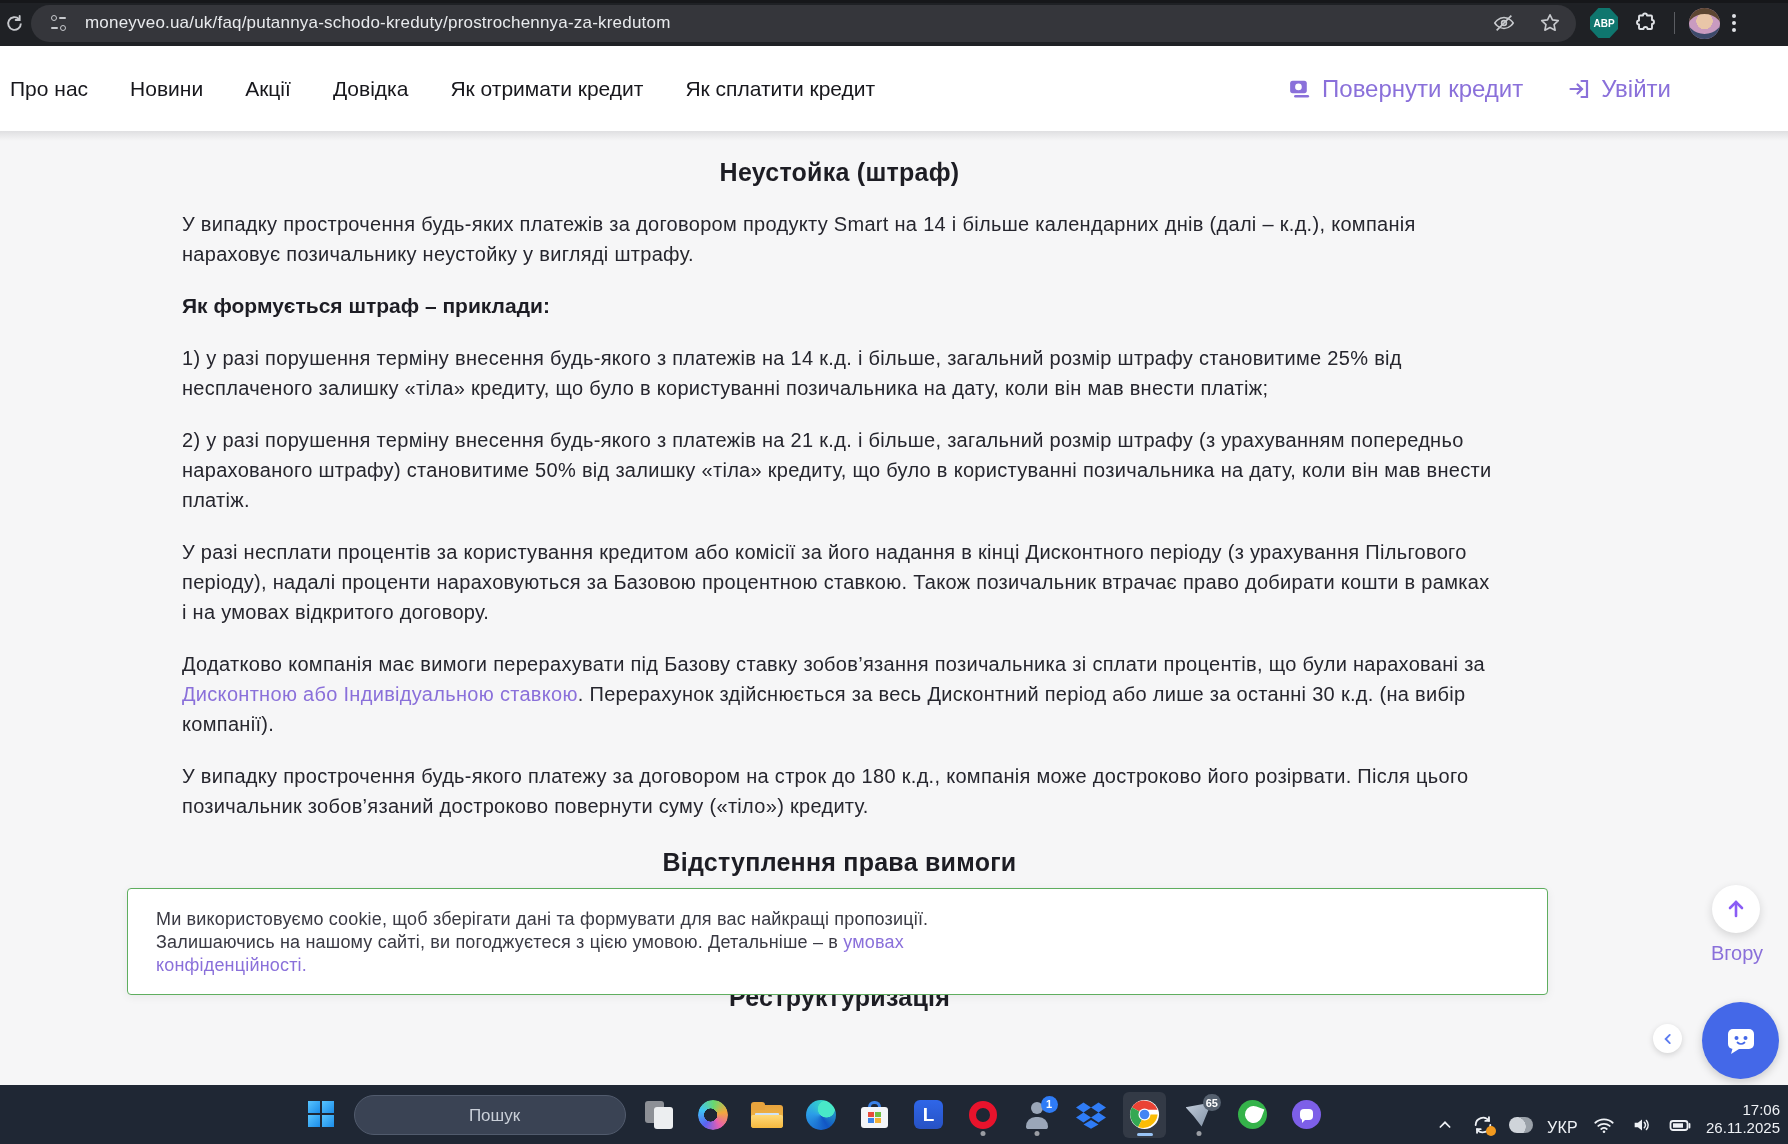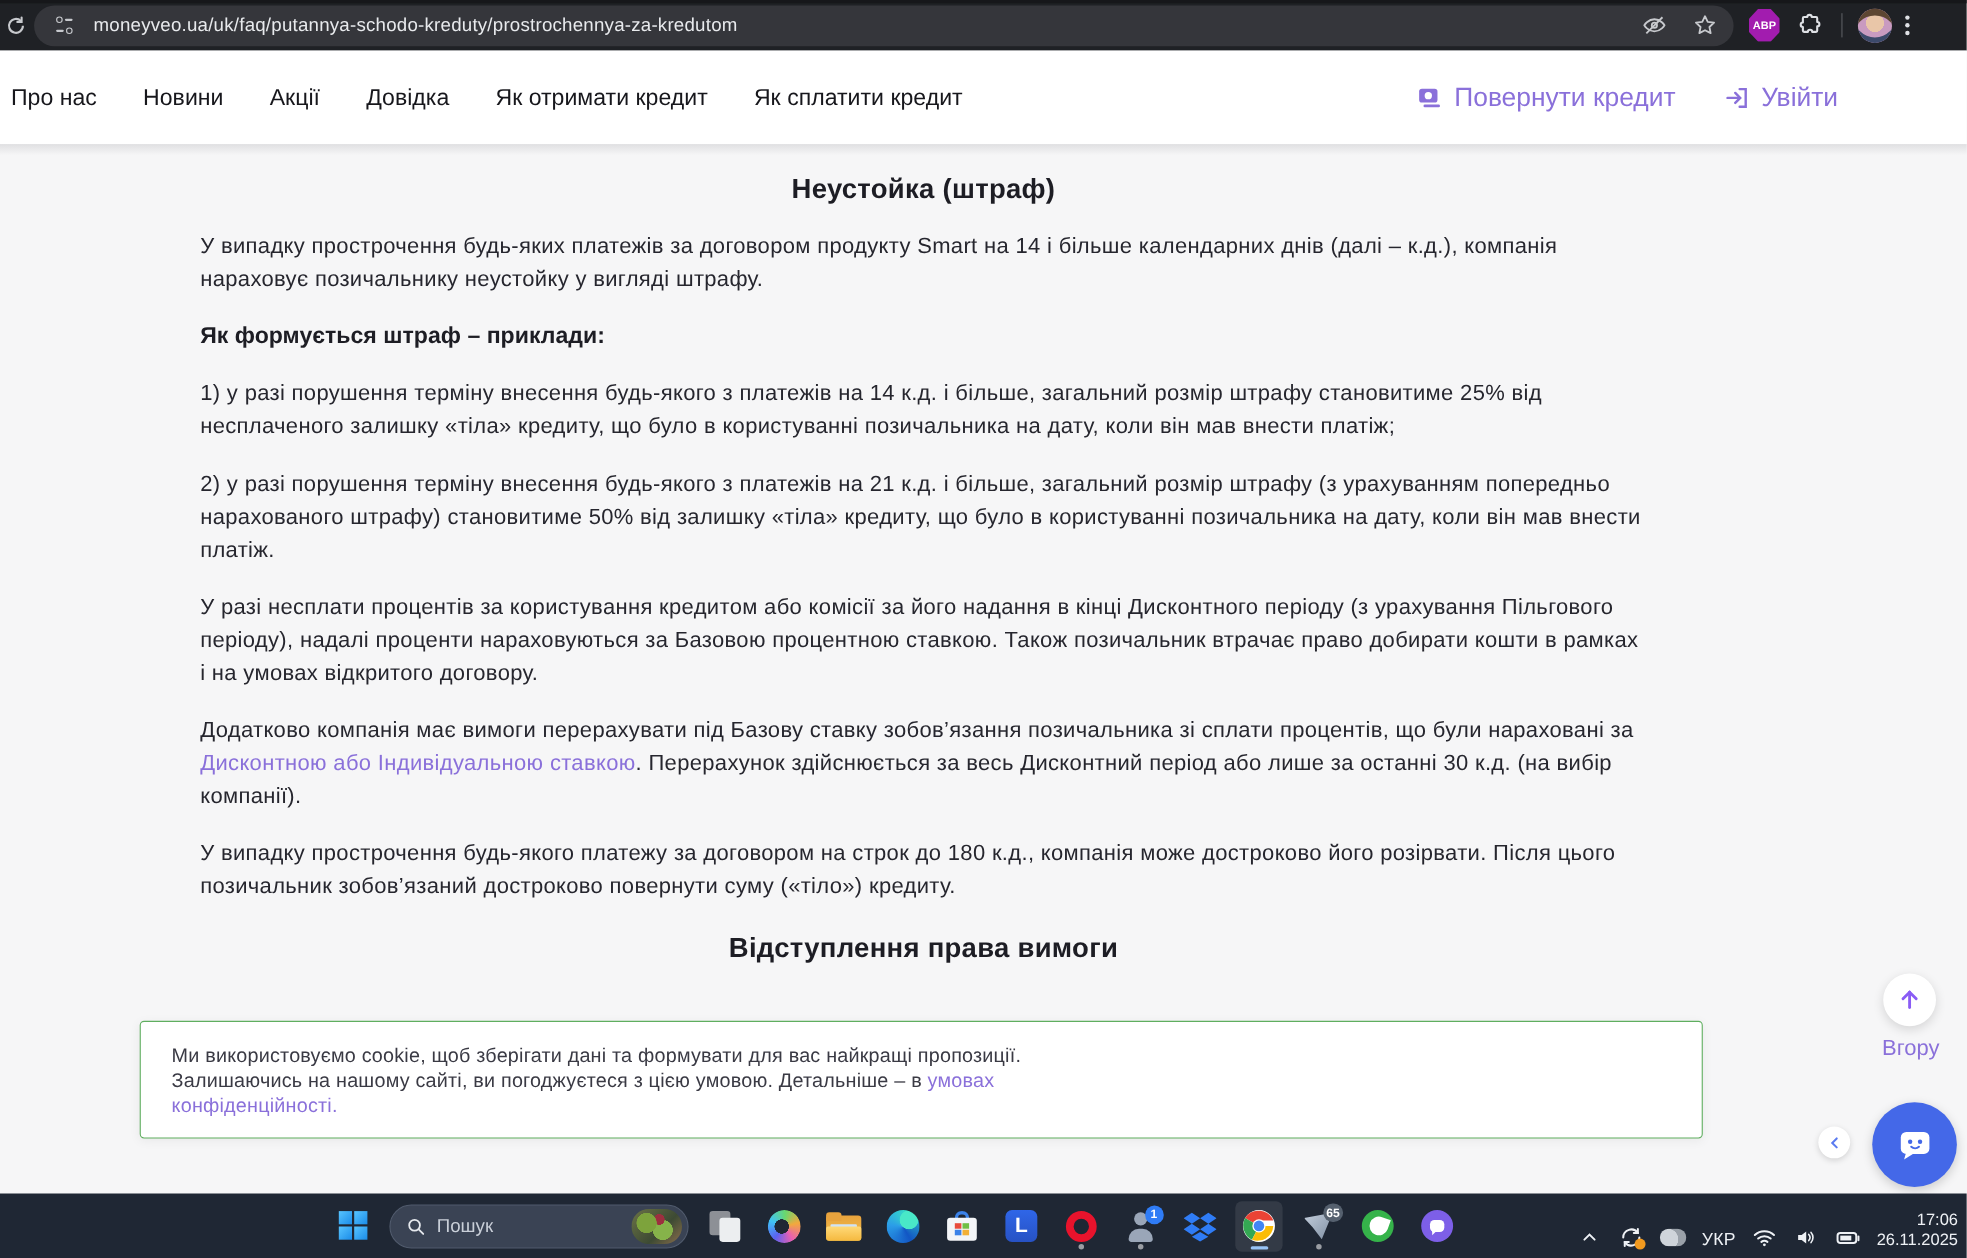--- a/index.html
+++ b/index.html
@@ -12,21 +12,21 @@
   .browser-bar .topline { position:absolute; top:0; left:0; right:0; height:3px; background:#16171a; }
   .reload-btn { width:26px; height:26px; margin-left:1px; display:flex; align-items:center; justify-content:center; color:#c7c9cd; flex:0 0 auto; }
   .url-pill { margin-left:4px; width:1545px; height:37px; background:#35363b; border-radius:19px; display:flex; align-items:center; padding:0 14px; }
   .site-info { width:22px; height:22px; margin:0 12px 0 6px; display:flex; flex-direction:column; justify-content:center; gap:4px; }
   .site-info .r { display:flex; align-items:center; gap:2px; }
   .site-info .dot { width:6px; height:6px; border:1.6px solid #c7c9cd; border-radius:50%; }
   .site-info .ln { height:2px; width:7px; background:#c7c9cd; border-radius:2px; }
   .url-text { color:#e8eaed; font-size:17px; letter-spacing:.2px; white-space:nowrap; flex:1 1 auto; overflow:hidden; }
   .pill-ic { width:24px; height:24px; color:#c7c9cd; display:flex; align-items:center; justify-content:center; margin-left:22px; flex:0 0 auto; }
   .bar-ic { width:28px; height:28px; display:flex; align-items:center; justify-content:center; margin-left:14px; flex:0 0 auto; color:#dfe1e5; }
-  .abp-badge { width:30px; height:30px; background:#a21caf; color:#fff; font-size:10px; font-weight:bold;
+  .abp-badge { width:30px; height:30px; background:#0f766e; color:#fff; font-size:10px; font-weight:bold;
     display:flex; align-items:center; justify-content:center;
     clip-path:polygon(30% 0,70% 0,100% 30%,100% 70%,70% 100%,30% 100%,0 70%,0 30%); border-radius:4px; }
   .vdiv { width:1px; height:22px; background:#5b5d62; margin-left:14px; }
   .avatar { width:31px; height:31px; border-radius:50%; margin-left:14px;
     background:radial-gradient(circle at 50% 42%, #e9c6a8 0 34%, #c99bc0 35% 100%);
     box-shadow:inset 0 -9px 0 -4px #3c4a6b, inset 0 10px 0 -4px #5d4632; }
   .kebab { display:flex; flex-direction:column; gap:3px; margin:0 10px 0 12px; }
   .kebab i { width:4px; height:4px; border-radius:50%; background:#dfe1e5; }
 
   
@@ -42,21 +42,21 @@
   .content { position:absolute; left:0; top:131px; width:1788px; height:954px; background:#f6f6f7; overflow:hidden; }
   .article { padding:26px 0 0 182px; width:1497px; color:#26262e; }
   .article h2 { font-size:25px; line-height:30px; font-weight:700; margin-top:26px; letter-spacing:.01em; color:#1d1d24;text-align:center; }
   .article h2.first { margin-top:0; }
   .article h3 { font-size:21px; line-height:30px; font-weight:700; margin-top:22px; color:#1d1d24; }
   .article p { font-size:20px; line-height:30px; margin-top:22px; letter-spacing:.015em; }
   .article .inline-link { color:#8a70da; cursor:pointer; }
   .article h2.gap-big { margin-top:105px; }
 
   
-  .cookie { position:absolute; left:127px; top:928px; width:1421px; height:107px; background:#fff;
+  .cookie { position:absolute; left:127px; top:888px; width:1421px; height:107px; background:#fff;
     border:1px solid #5fae5f; border-radius:4px; z-index:6; box-shadow:0 2px 10px rgba(0,0,0,.06); }
   .cookie-text { position:absolute; left:28px; top:19px; width:830px; font-size:18px; line-height:23px; color:#3a3a44; letter-spacing:.01em; }
   .cookie-link { color:#8a70da; cursor:pointer; }
   .cookie-btn { position:absolute; left:965px; top:29px; width:430px; height:47px; background:#7f52f0; border:none;
     border-radius:6px; color:#fff; font-size:20px; font-family:"Liberation Sans",sans-serif; letter-spacing:.02em; cursor:pointer;
     display:flex; align-items:center; justify-content:center; }
 
   
   .to-top { position:absolute; left:1712px; top:885px; width:48px; height:48px; border-radius:50%; background:#fff;
     box-shadow:0 3px 10px rgba(0,0,0,.14); display:flex; align-items:center; justify-content:center; z-index:5; cursor:pointer; }
@@ -71,21 +71,21 @@
   .tb-center { position:absolute; left:300px; top:0; height:59px; display:flex; align-items:center; gap:11px; }
   .tb-slot { width:43px; height:46px; border-radius:6px; display:flex; align-items:center; justify-content:center; position:relative; cursor:pointer; }
   .tb-slot.active { background:rgba(255,255,255,.09); }
   .tb-slot.active::after { content:""; position:absolute; bottom:2px; left:50%; transform:translateX(-50%);
     width:16px; height:3px; border-radius:2px; background:#98c3f5; }
   .tb-slot.open::after { content:""; position:absolute; bottom:2px; left:50%; transform:translateX(-50%);
     width:5px; height:5px; border-radius:50%; background:rgba(255,255,255,.55); }
   .win-logo { width:27px; height:27px; display:grid; grid-template-columns:12px 12px; grid-template-rows:12px 12px; gap:2px; }
   .win-logo i { background:linear-gradient(135deg,#57c4ff,#1b8ce8); }
   .tb-search { width:272px; height:40px; background:#3a4354; border:1px solid #515b6d; border-radius:20px;
-    display:flex; align-items:center; padding:0 5px 0 14px; gap:10px; cursor:pointer; }
+    display:flex; align-items:center; padding:0 5px 0 14px; gap:10px; cursor:pointer;flex-direction:column; }
   .tb-search-text { color:#c9cfd8; font-size:17px; flex:1; }
   .spotlight { width:46px; height:32px; border-radius:16px; background:
       radial-gradient(circle at 30% 40%, #7da33c 0 24%, transparent 25%),
       radial-gradient(circle at 55% 30%, #9d2f3f 0 14%, transparent 15%),
       radial-gradient(circle at 62% 60%, #86b34a 0 26%, transparent 27%),
       linear-gradient(135deg,#6b7346,#3d4a33 60%, #8c6f4e); }
   .ic30 { width:31px; height:31px; position:relative; }
   .sq-app { position:relative; width:28px; height:28px; }
   .sq-app .b { position:absolute; left:0; top:0; width:19px; height:22px; background:#8d9096; border-radius:3px; }
   .sq-app .f { position:absolute; right:0; bottom:0; width:19px; height:22px; background:#eceef0; border-radius:3px; }

